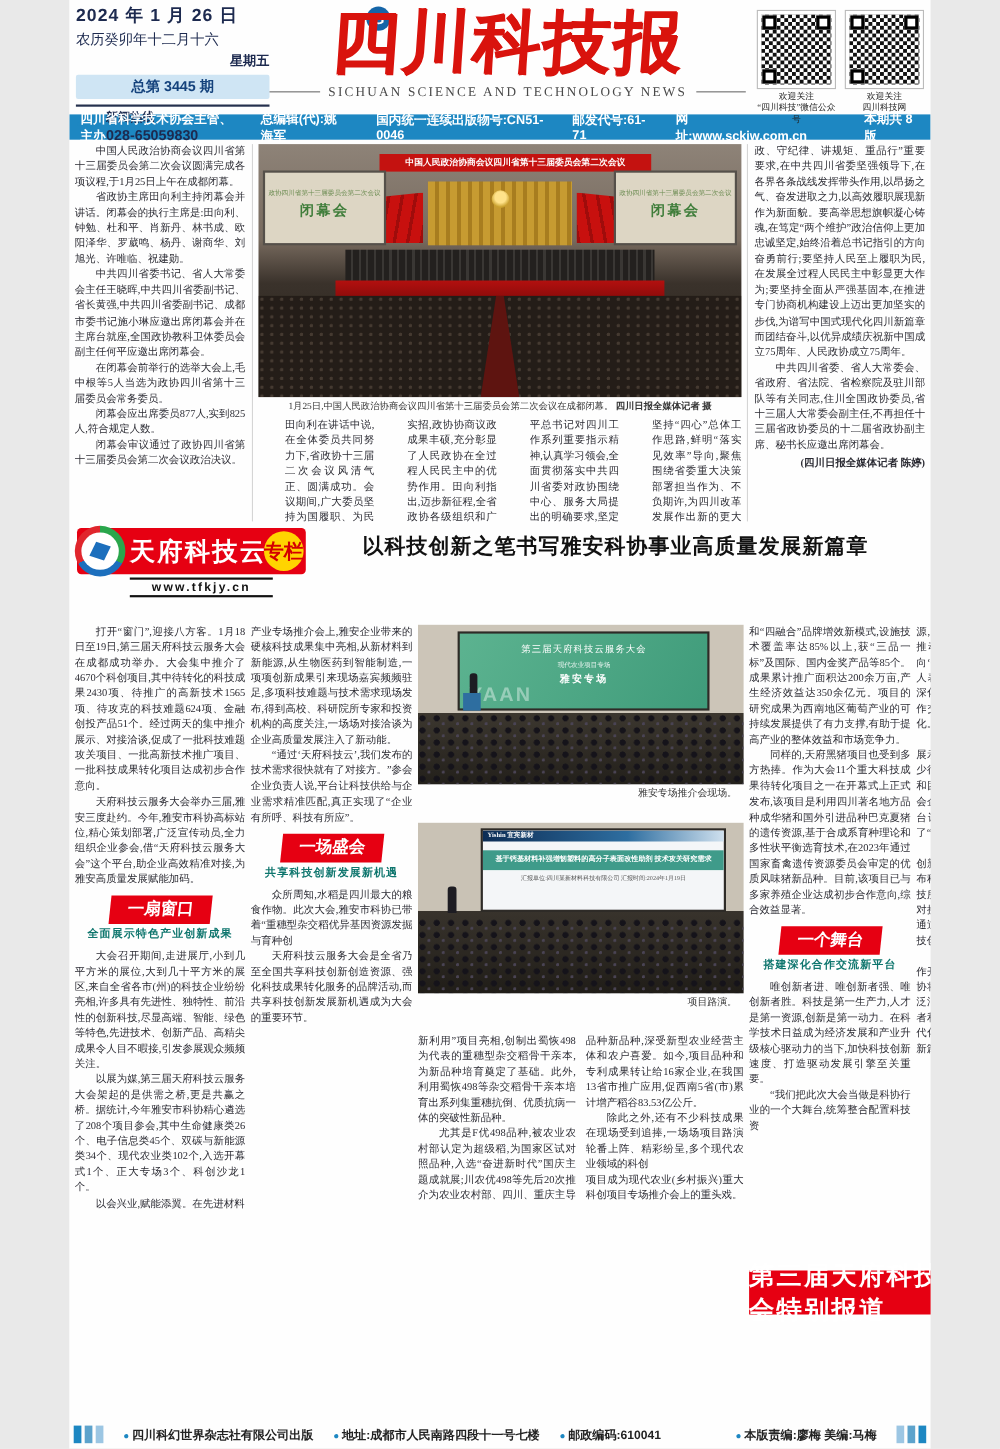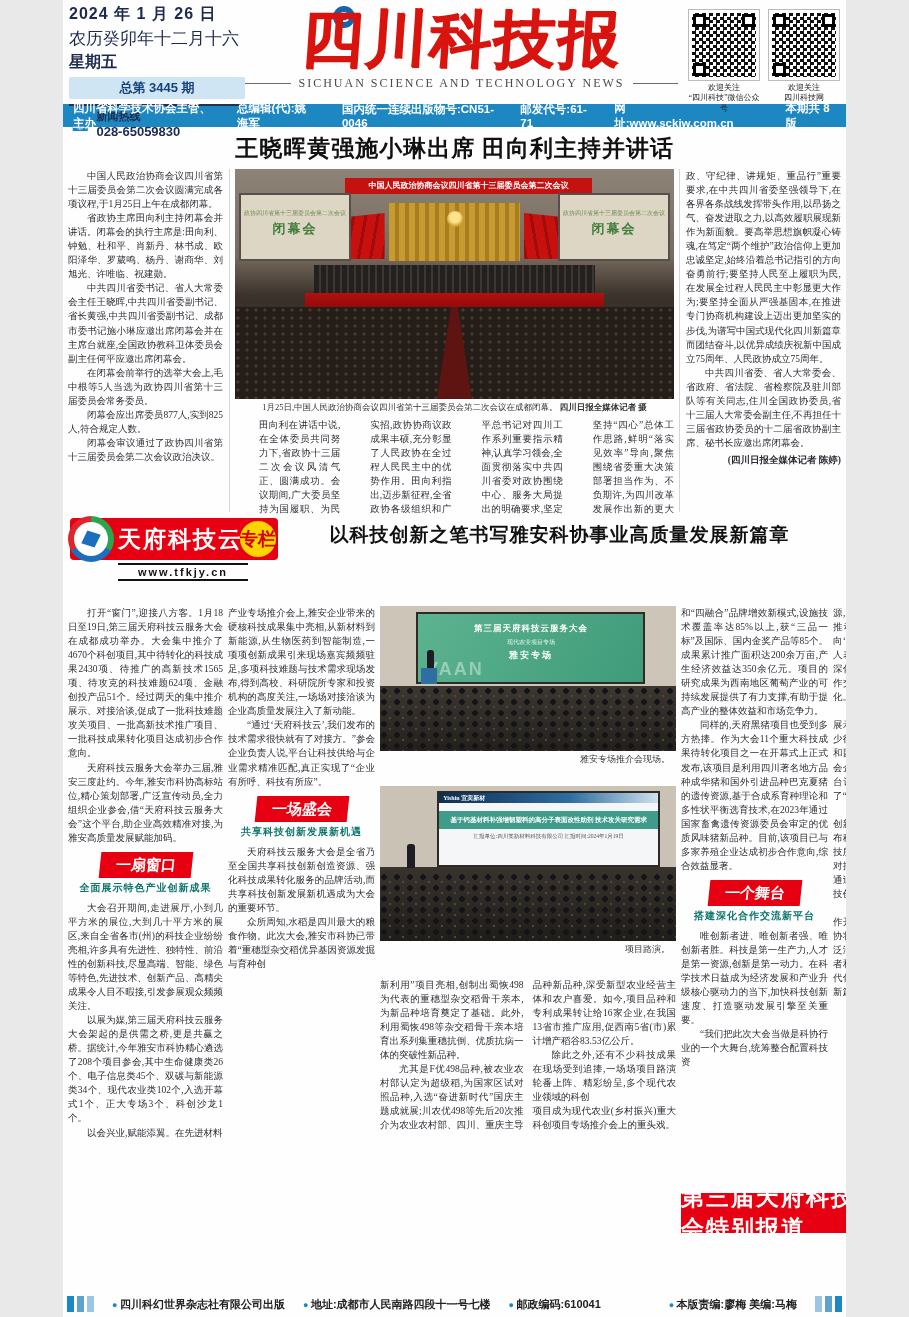--- a/index.html
+++ b/index.html
@@ -2,22 +2,22 @@
 <html><head>
 <meta charset="utf-8">
 <style>
   html,body{margin:0;padding:0;background:#e9e9e9;}
   .page{position:relative;width:783px;height:1317px;margin:0 auto;background:#fefefe;
         font-family:"Liberation Serif","DejaVu Serif",serif;color:#26262c;overflow:hidden;}
   
   .hd{display:flex;height:104px;padding:4px 6px 0 6px;box-sizing:border-box;}
   .hd-left{width:176px;flex:none;font-family:"Liberation Sans",sans-serif;color:#1d2a4f;}
   .hd-date{font-size:16px;font-weight:bold;letter-spacing:1px;}
-  .hd-lunar{font-size:17px;margin-top:2px;}
-  .hd-week{font-size:16px;font-weight:bold;text-align:left;margin-top:2px;}
+  .hd-lunar{font-size:13px;margin-top:2px;}
+  .hd-week{font-size:12px;font-weight:bold;text-align:right;margin-top:2px;}
   .hd-issue{margin-top:4px;background:#cfe5f4;color:#14427c;font-size:13px;font-weight:bold;
             text-align:center;padding:2px 0;border-radius:2px;}
   .hd-rule{border-bottom:2px solid #24304d;margin:5px 0 4px 0;}
   .hd-hot{display:flex;align-items:center;gap:5px;}
   .hd-phoneicon{font-size:18px;color:#1d87c2;line-height:1;}
   .hd-hotcol{font-size:11px;font-weight:bold;line-height:1.25;}
   .hd-hotnum{font-size:13px;}
   .hd-center{flex:1;position:relative;text-align:center;}
   .paper-logo{position:absolute;left:88px;top:2px;width:22px;height:22px;border-radius:50%;
               background:#1565a8;color:#fff;font-family:"Liberation Sans",sans-serif;
@@ -113,21 +113,21 @@
   .colD,.colE{width:147px;flex:none;height:100%;}
   .sectag{width:max-content;margin:7px auto 3px auto;background:#e60012;color:#fff;
           font-family:"Liberation Sans",sans-serif;font-size:15px;font-weight:bold;
           padding:2px 16px;transform:skewX(-6deg);}
   .sectitle{text-align:center;font-size:10px;font-weight:bold;color:#0f766e;margin:0 0 5px 0;letter-spacing:1px;}
   
   .photoA{position:relative;height:145px;background:linear-gradient(#ccc5b8 0 55%,#3c372f 55%,#23201b 100%);overflow:hidden;}
   .pA-screen{position:absolute;left:13%;top:8px;width:76%;height:68px;
              background:linear-gradient(120deg,#5cb390,#3f9b7a);box-shadow:0 0 0 2px #2e2b27;
              text-align:center;color:#fff;}
-  .pA-t1{font-size:8.5px;font-weight:bold;margin-top:9px;letter-spacing:1px;}
+  .pA-t1{font-size:8.5px;font-weight:normal;margin-top:9px;letter-spacing:1px;}
   .pA-t2{font-size:6px;opacity:.85;margin-top:3px;}
   .pA-t3{font-size:9px;font-weight:bold;margin-top:2px;letter-spacing:2px;}
   .pA-wm{position:absolute;left:8px;bottom:2px;font-size:18px;font-weight:900;color:rgba(255,255,255,.4);
          font-family:"Liberation Sans",sans-serif;letter-spacing:2px;}
   .pA-speaker{position:absolute;left:16%;top:44px;width:7px;height:22px;background:#1d1c22;border-radius:3px 3px 0 0;}
   .pA-podium{position:absolute;left:14%;top:62px;width:16px;height:16px;background:#2e6ea0;}
   .aud2{position:absolute;left:0;bottom:0;width:100%;height:44%;}
   .aud2::before{content:"";position:absolute;inset:0;
       background-image:radial-gradient(circle at 4px 4px,#15131a 2.6px,transparent 3px),
                        radial-gradient(circle at 4px 4px,#4a4454 1.2px,transparent 1.6px);
@@ -212,21 +212,20 @@
     <span>四川省科学技术协会主管、主办</span>
     <span>总编辑(代):姚海军</span>
     <span>国内统一连续出版物号:CN51-0046</span>
     <span>邮发代号:61-71</span>
     <span>网址:www.sckjw.com.cn</span>
     <span class="grow"></span>
     <span>本期共 8 版</span>
   </div>
 
   <section class="a1">
-    <h2>王晓晖黄强施小琳出席  田向利主持并讲话</h2>
     <div class="a1cols">
       <div class="a1colL bodytext">
         <p>中国人民政治协商会议四川省第十三届委员会第二次会议圆满完成各项议程,于1月25日上午在成都闭幕。</p>
         <p>省政协主席田向利主持闭幕会并讲话。闭幕会的执行主席是:田向利、钟勉、杜和平、肖新丹、林书成、欧阳泽华、罗葳鸣、杨丹、谢商华、刘旭光、许唯临、祝建勋。</p>
         <p>中共四川省委书记、省人大常委会主任王晓晖,中共四川省委副书记、省长黄强,中共四川省委副书记、成都市委书记施小琳应邀出席闭幕会并在主席台就座,全国政协教科卫体委员会副主任何平应邀出席闭幕会。</p>
         <p>在闭幕会前举行的选举大会上,毛中根等5人当选为政协四川省第十三届委员会常务委员。</p>
         <p>闭幕会应出席委员877人,实到825人,符合规定人数。</p>
         <p>闭幕会审议通过了政协四川省第十三届委员会第二次会议政治决议。</p>
       </div>
       <div class="a1mid">
@@ -302,22 +301,22 @@
         <div class="sectitle">全面展示特色产业创新成果</div>
         <p>大会召开期间,走进展厅,小到几平方米的展位,大到几十平方米的展区,来自全省各市(州)的科技企业纷纷亮相,许多具有先进性、独特性、前沿性的创新科技,尽显高端、智能、绿色等特色,先进技术、创新产品、高精尖成果令人目不暇接,引发参展观众频频关注。</p>
         <p>以展为媒,第三届天府科技云服务大会架起的是供需之桥,更是共赢之桥。据统计,今年雅安市科协精心遴选了208个项目参会,其中生命健康类26个、电子信息类45个、双碳与新能源类34个、现代农业类102个,入选开幕式1个、正大专场3个、科创沙龙1个。</p>
         <p>以会兴业,赋能添翼。在先进材料</p>
       </div>
       <div class="colB bodytext">
         <p class="cont">产业专场推介会上,雅安企业带来的硬核科技成果集中亮相,从新材料到新能源,从生物医药到智能制造,一项项创新成果引来现场嘉宾频频驻足,多项科技难题与技术需求现场发布,得到高校、科研院所专家和投资机构的高度关注,一场场对接洽谈为企业高质量发展注入了新动能。</p>
         <p>“通过‘天府科技云’,我们发布的技术需求很快就有了对接方。”参会企业负责人说,平台让科技供给与企业需求精准匹配,真正实现了“企业有所呼、科技有所应”。</p>
         <div class="sectag">一场盛会</div>
         <div class="sectitle">共享科技创新发展新机遇</div>
+        <p>众所周知,水稻是四川最大的粮食作物。此次大会,雅安市科协已带着“重穗型杂交稻优异基因资源发掘与育种创</p>
         <p>天府科技云服务大会是全省乃至全国共享科技创新创造资源、强化科技成果转化服务的品牌活动,而共享科技创新发展新机遇成为大会的重要环节。</p>
-        <p>众所周知,水稻是四川最大的粮食作物。此次大会,雅安市科协已带着“重穗型杂交稻优异基因资源发掘与育种创</p>
       </div>
       <div class="colC">
         <div class="photoA">
           <div class="pA-screen">
             <div class="pA-t1">第三届天府科技云服务大会</div>
             <div class="pA-t2">现代农业项目专场</div>
             <div class="pA-t3">雅安专场</div>
             <div class="pA-wm">YAAN</div>
           </div>
           <div class="pA-speaker"></div>

